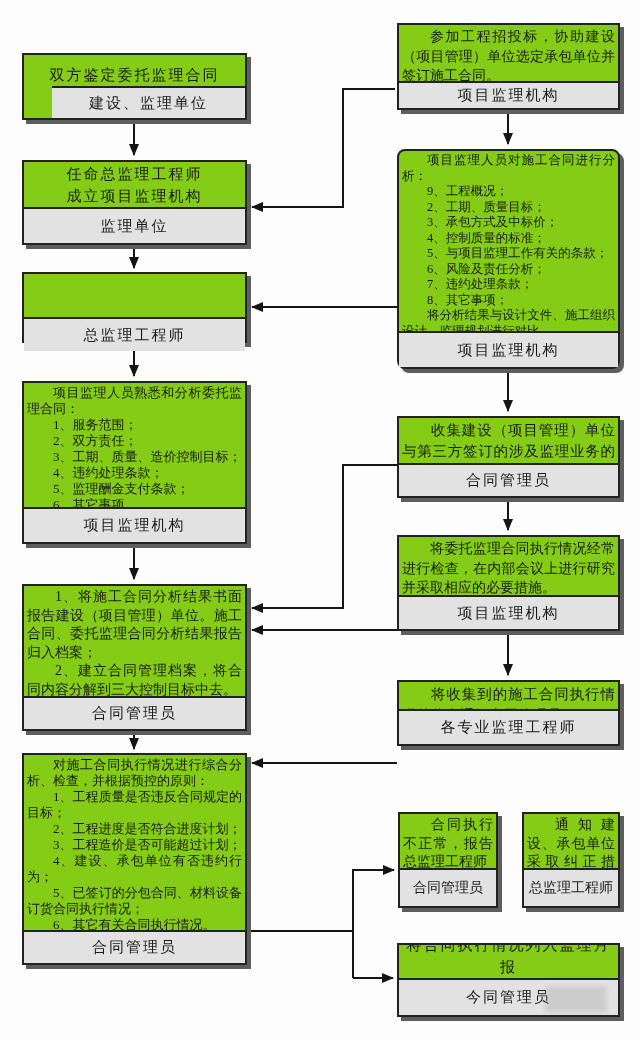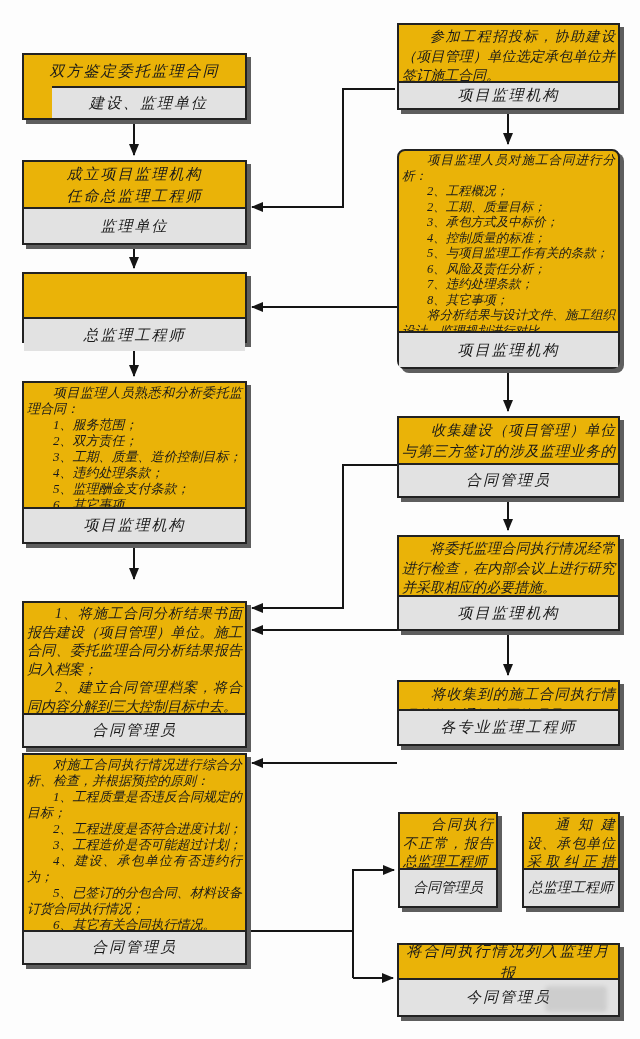--- a/index.html
+++ b/index.html
@@ -2,29 +2,29 @@
 <html><head>
 <meta charset="utf-8">
 <style>
   html,body{margin:0;padding:0;background:#ffffff;}
   .canvas{
     position:relative;width:640px;height:1039px;background:#fdfdfd;overflow:hidden;
     font-family:"Liberation Serif","DejaVu Serif",serif;color:#1a1a1a;
   }
   .connectors{position:absolute;left:0;top:0;width:640px;height:1039px;z-index:1;}
   .node{
-    position:absolute;z-index:2;background:#eab308;border:2px solid #222222;
-    box-shadow:4px 4px 0 #5e5e5e;display:flex;flex-direction:column;box-sizing:border-box;font-style:italic;
+    position:absolute;z-index:2;background:#84cc16;border:2px solid #222222;
+    box-shadow:4px 4px 0 #5e5e5e;display:flex;flex-direction:column;box-sizing:border-box;
   }
   .body{
     flex:1 1 auto;padding:2px 3px 0 3px;overflow:hidden;
     font-size:13.5px;line-height:16px;text-align:justify;
   }
   .body .ln{text-indent:2em;}
-  .body.center{display:flex;flex-direction:column;align-items:center;justify-content:center;
+  .body.center{display:flex;flex-direction:column;align-items:center;justify-content:flex-end;
     text-align:center;font-size:15px;letter-spacing:2px;padding:0;}
   .body.center .ln{text-indent:0;line-height:22px;}
   .role{
     flex:0 0 auto;border-top:2px solid #222222;background:#e2e2e2;
     display:flex;align-items:center;justify-content:center;
     font-size:15px;letter-spacing:2px;box-sizing:border-box;
   }
   .small .role{font-size:14px;letter-spacing:0;}
   .lh155{font-size:12.5px;line-height:15.5px;}
   .lh16{font-size:13px;line-height:16px;}
@@ -70,22 +70,22 @@
 
   <div class="node" style="left:22px;top:53px;width:225px;height:67px;">
     <div class="body center">
       <div class="ln">双方鉴定委托监理合同</div>
     </div>
     <div class="role" style="height:32px;margin-left:28px;">建设、监理单位</div>
   </div>
 
   <div class="node" style="left:22px;top:160px;width:225px;height:85px;">
     <div class="body center">
+        <div class="ln">任命总监理工程师</div>
         <div class="ln">成立项目监理机构</div>
-        <div class="ln">任命总监理工程师</div>
       </div>
     <div class="role" style="height:36px;text-align:center;">监理单位</div>
   </div>
 
   <div class="node" style="left:22px;top:272px;width:225px;height:71px;gap:43px;">
     <div class="body center">
       <div class="ln">指派项目监理机构合同管理员</div>
     </div>
     <div class="role" style="height:34px;">总监理工程师</div>
   </div>
@@ -96,21 +96,21 @@
         <div class="ln">1、服务范围；</div>
         <div class="ln">2、双方责任；</div>
         <div class="ln">3、工期、质量、造价控制目标；</div>
         <div class="ln">4、违约处理条款；</div>
         <div class="ln">5、监理酬金支付条款；</div>
         <div class="ln">6、其它事项。</div>
       </div>
     <div class="role" style="height:35px;">项目监理机构</div>
   </div>
 
-  <div class="node" style="left:22px;top:584px;width:225px;height:147px;margin-top:17px;">
+  <div class="node" style="left:22px;top:584px;width:225px;height:147px;">
     <div class="body lh185">
         <div class="ln">1、将施工合同分析结果书面报告建设（项目管理）单位。施工合同、委托监理合同分析结果报告归入档案；</div>
         <div class="ln">2、建立合同管理档案，将合同内容分解到三大控制目标中去。</div>
       </div>
     <div class="role" style="height:33px;">合同管理员</div>
   </div>
 
   <div class="node" style="left:22px;top:753px;width:225px;height:212px;">
     <div class="body lh16">
         <div class="ln">对施工合同执行情况进行综合分析、检查，并根据预控的原则：</div>
@@ -127,21 +127,21 @@
   <div class="node" style="left:397px;top:23px;width:223px;height:87px;">
     <div class="body lh19">
         <div class="ln">参加工程招投标，协助建设（项目管理）单位选定承包单位并签订施工合同。</div>
       </div>
     <div class="role" style="height:27px;">项目监理机构</div>
   </div>
 
   <div class="node" style="left:397px;top:149px;width:223px;height:220px;border-radius:8px;">
     <div class="body lh155">
         <div class="ln">项目监理人员对施工合同进行分析：</div>
-        <div class="ln">2、工程概况；</div>
+        <div class="ln">9、工程概况；</div>
         <div class="ln">2、工期、质量目标；</div>
         <div class="ln">3、承包方式及中标价；</div>
         <div class="ln">4、控制质量的标准；</div>
         <div class="ln">5、与项目监理工作有关的条款；</div>
         <div class="ln">6、风险及责任分析；</div>
         <div class="ln">7、违约处理条款；</div>
         <div class="ln">8、其它事项；</div>
         <div class="ln">将分析结果与设计文件、施工组织设计、监理规划进行对比。</div>
       </div>
     <div class="role" style="height:36px;">项目监理机构</div>

